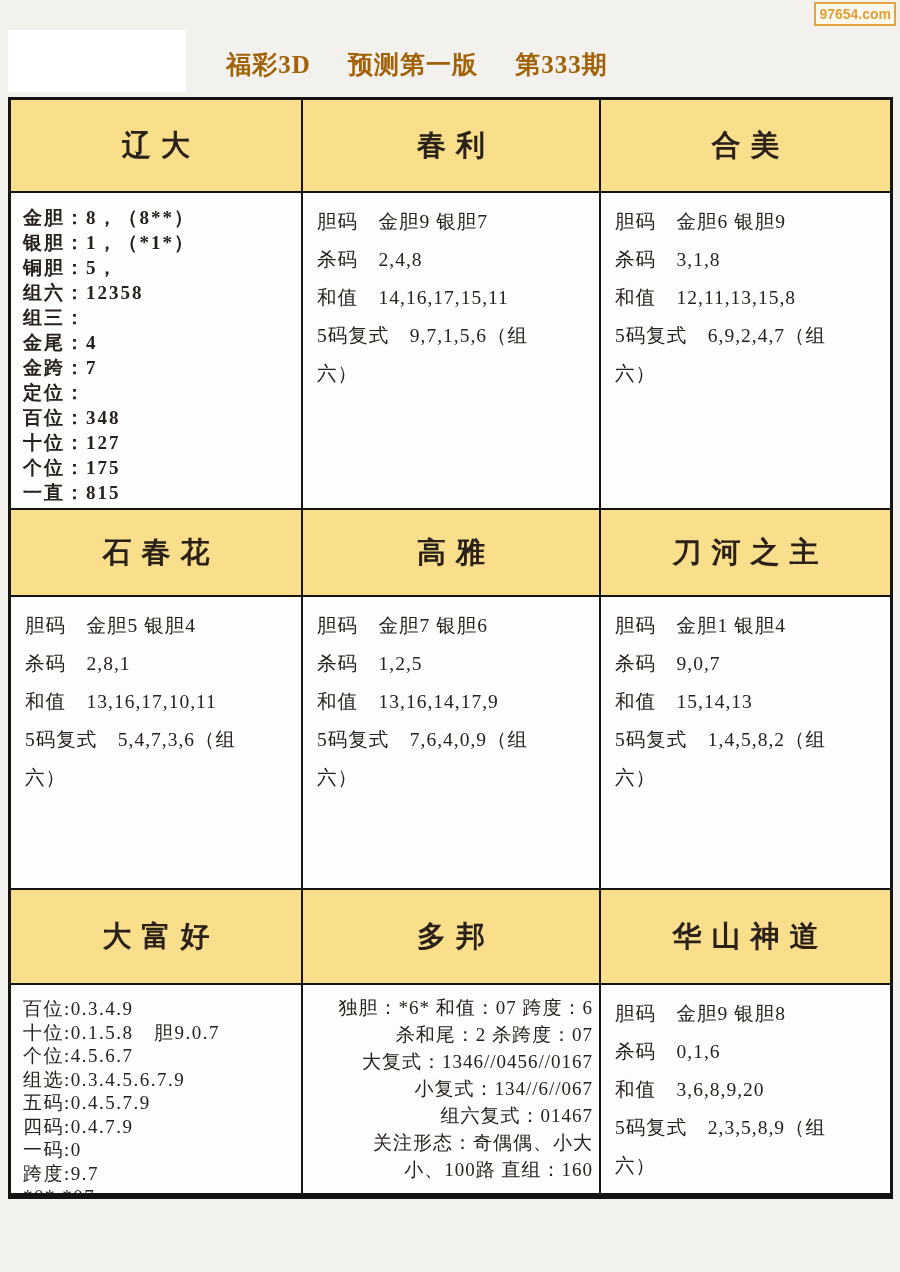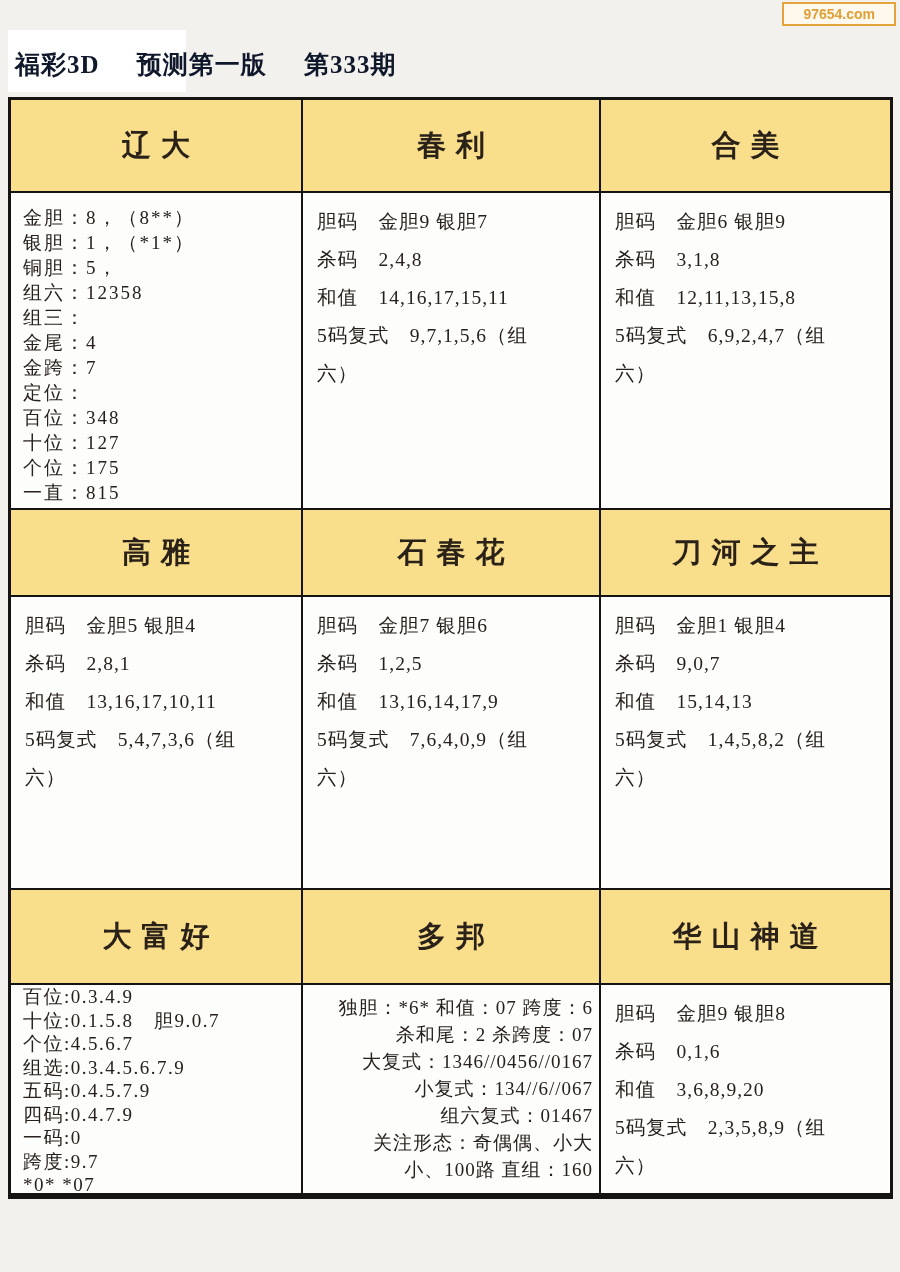--- a/index.html
+++ b/index.html
@@ -9,27 +9,27 @@
     font-family:"Liberation Serif","DejaVu Serif",serif;
     color:#26211c;
   }
   
   .white-box{
     position:absolute;left:8px;top:30px;width:178px;height:62px;
     background:#ffffff;
   }
   .masthead{
     position:absolute;left:0;right:66px;top:48px;height:36px;
-    font-size:25px;font-weight:700;color:#0f172a;
+    text-align:center;font-size:25px;font-weight:700;color:#a16207;
     letter-spacing:1px;white-space:nowrap;
   }
   .masthead .part{margin:0 15px;}
   .watermark{
     position:absolute;top:2px;right:4px;
-    padding:2px 19px;border:2px solid #e3a43c;
+    padding:2px 3px;border:2px solid #e3a43c;
     background:rgba(255,250,235,0.92);
     font-family:"Liberation Sans","DejaVu Sans",sans-serif;
     font-size:14px;color:#e09f38;font-weight:700;
   }
   
   .board{
     position:absolute;left:8px;top:97px;width:885px;height:1102px;
     box-sizing:border-box;background:#fdfdfc;
     border:3px solid #161412;border-bottom-width:6px;
     display:grid;
@@ -44,24 +44,24 @@
     font-size:29px;font-weight:700;color:#2a2118;
     letter-spacing:10px;text-indent:10px;
   }
   .cell{
     background:#fdfdfc;box-sizing:border-box;
     overflow:hidden;white-space:nowrap;
   }
   .ln{letter-spacing:1px;}
   
   .c-liaoda{padding:12px 6px 0 12px;font-size:19px;}
-  .c-liaoda .ln{line-height:25px;letter-spacing:2px;}
+  .c-liaoda .ln{line-height:25px;letter-spacing:2px;font-weight:bold;}
   .c-std{padding:10px 22px 0 14px;font-size:19.5px;}
   .c-std .ln{line-height:38px;}
-  .c-tight{padding:0 6px 0 12px;font-size:19px;}
+  .c-tight{padding:12px 6px 0 12px;font-size:19px;}
   .c-tight .ln{line-height:23.5px;letter-spacing:1.5px;}
   .c-mid{padding:9px 6px 0 12px;font-size:19px;}
   .c-mid .ln{line-height:27px;letter-spacing:1px;text-align:right;}
 </style>
 </head>
 <body>
 
 <div class="white-box"></div>
 
 <div class="masthead">
@@ -100,22 +100,22 @@
     <div class="ln">六）</div>
   </div>
   <div class="cell c-std bB">
     <div class="ln">胆码　金胆6 银胆9</div>
     <div class="ln">杀码　3,1,8</div>
     <div class="ln">和值　12,11,13,15,8</div>
     <div class="ln">5码复式　6,9,2,4,7（组</div>
     <div class="ln">六）</div>
   </div>
 
+  <div class="hdr bR bB">石春花</div>
   <div class="hdr bR bB">高雅</div>
-  <div class="hdr bR bB">石春花</div>
   <div class="hdr bB">刀河之主</div>
 
   <div class="cell c-std bR bB">
     <div class="ln">胆码　金胆5 银胆4</div>
     <div class="ln">杀码　2,8,1</div>
     <div class="ln">和值　13,16,17,10,11</div>
     <div class="ln">5码复式　5,4,7,3,6（组</div>
     <div class="ln">六）</div>
   </div>
   <div class="cell c-std bR bB">

